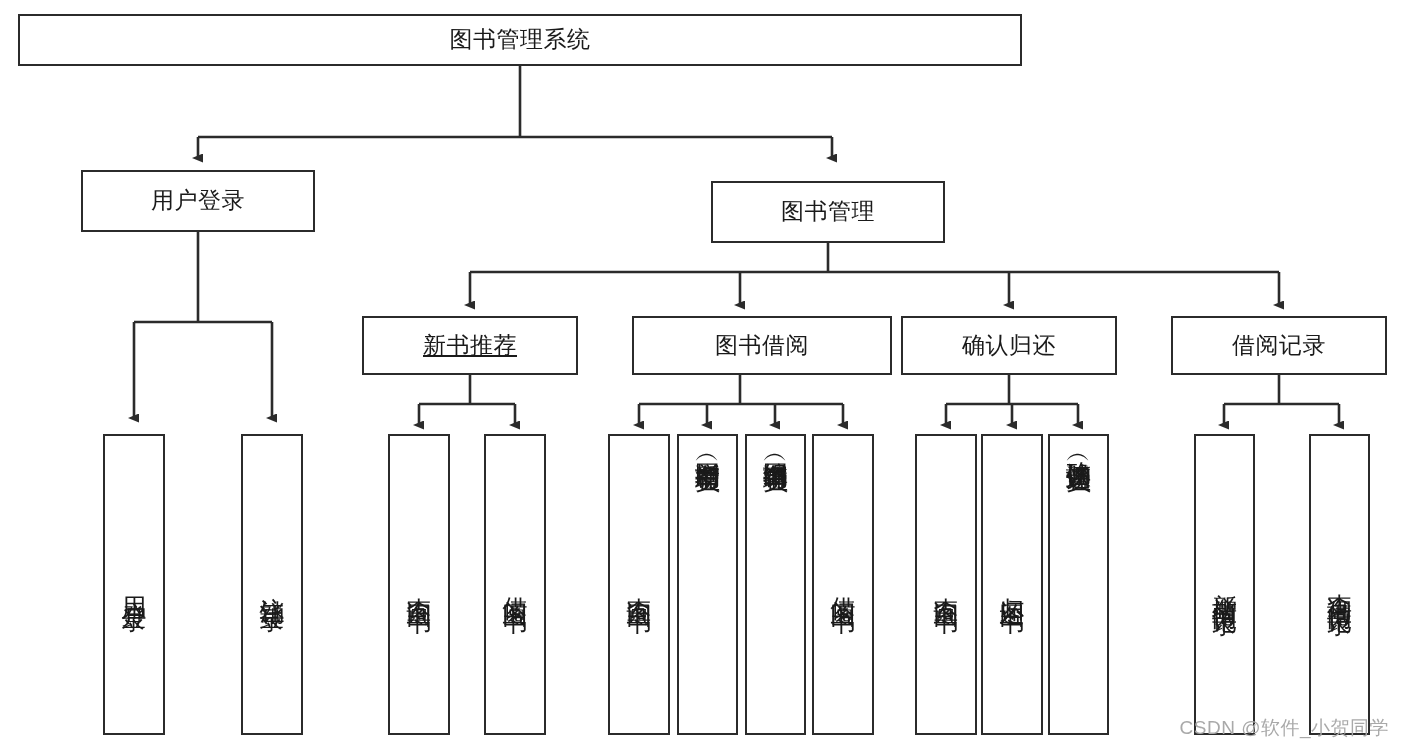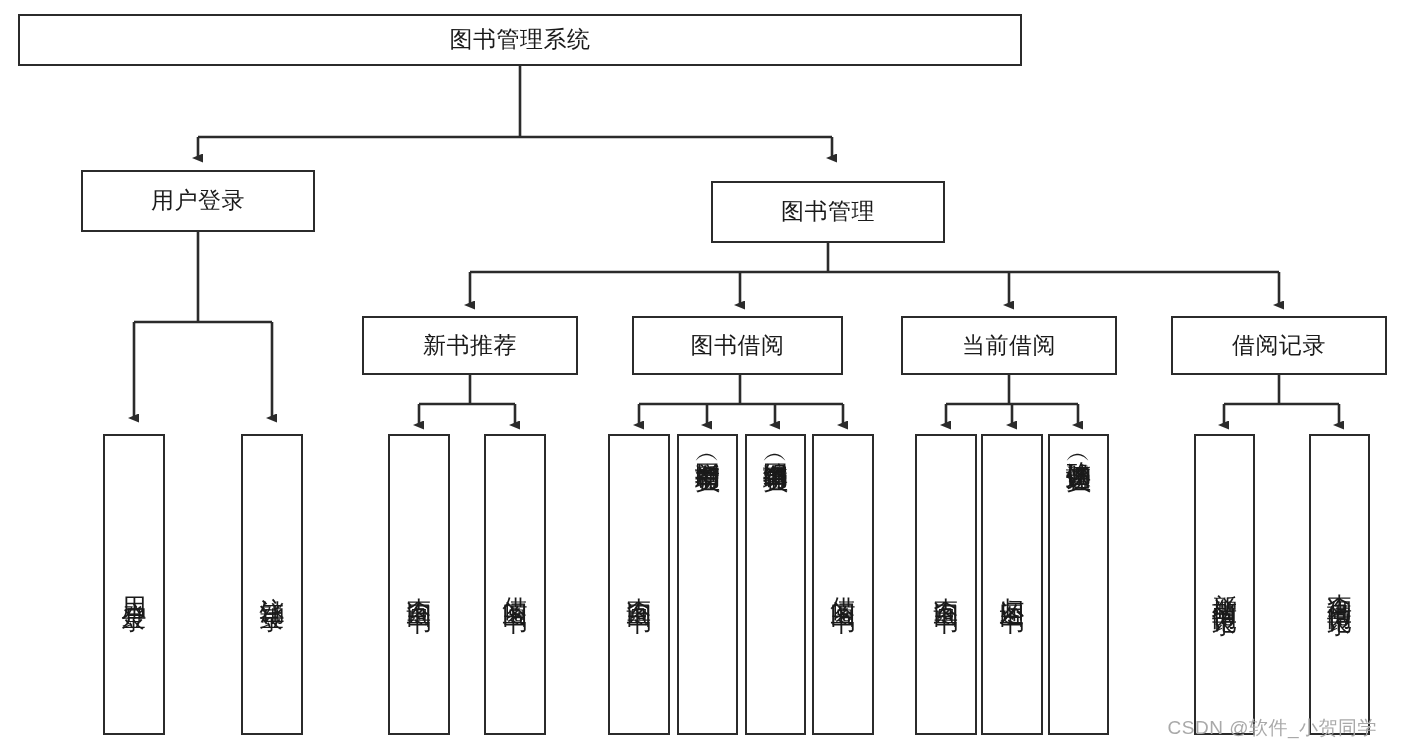--- a/index.html
+++ b/index.html
@@ -64,21 +64,21 @@
     font-size: 25px;
     letter-spacing: 1px;
   }
   
   .node.vert.center {
     align-items: center;
     padding-top: 0;
   }
   #watermark {
     position: absolute;
-    right: 28px;
+    right: 16px;
     bottom: 6px;
     font-size: 19px;
     color: #a9a9a9;
     letter-spacing: 0.5px;
     white-space: nowrap;
     user-select: none;
   }
 </style>
 </head>
 <body>
@@ -140,30 +140,30 @@
   </div>
 
   <div class="node horiz" style="left:81px; top:170px; width:234px; height:62px;">
     <span class="label">用户登录</span>
   </div>
 
   <div class="node horiz" style="left:711px; top:170px; width:234px; height:62px;margin-top:11px;">
     <span class="label">图书管理</span>
   </div>
 
-  <div class="node horiz" style="left:362px; top:316px; width:216px; height:59px;">
+  <div class="node horiz" style="left:362px; top:316px; width:216px; height:59px;text-decoration:underline;">
     <span class="label">新书推荐</span>
   </div>
 
-  <div class="node horiz" style="left:632px; top:316px; width:211px; height:59px;">
+  <div class="node horiz" style="left:632px; top:316px; width:260px; height:59px;">
     <span class="label">图书借阅</span>
   </div>
 
   <div class="node horiz" style="left:901px; top:316px; width:216px; height:59px;">
-    <span class="label">当前借阅</span>
+    <span class="label">确认归还</span>
   </div>
 
   <div class="node horiz" style="left:1171px; top:316px; width:216px; height:59px;justify-content:center;">
     <span class="label">借阅记录</span>
   </div>
 
   <div class="node vert center" style="left:103px; top:434px; width:62px; height:301px;">
     <span class="label">用户登录</span>
   </div>
 

